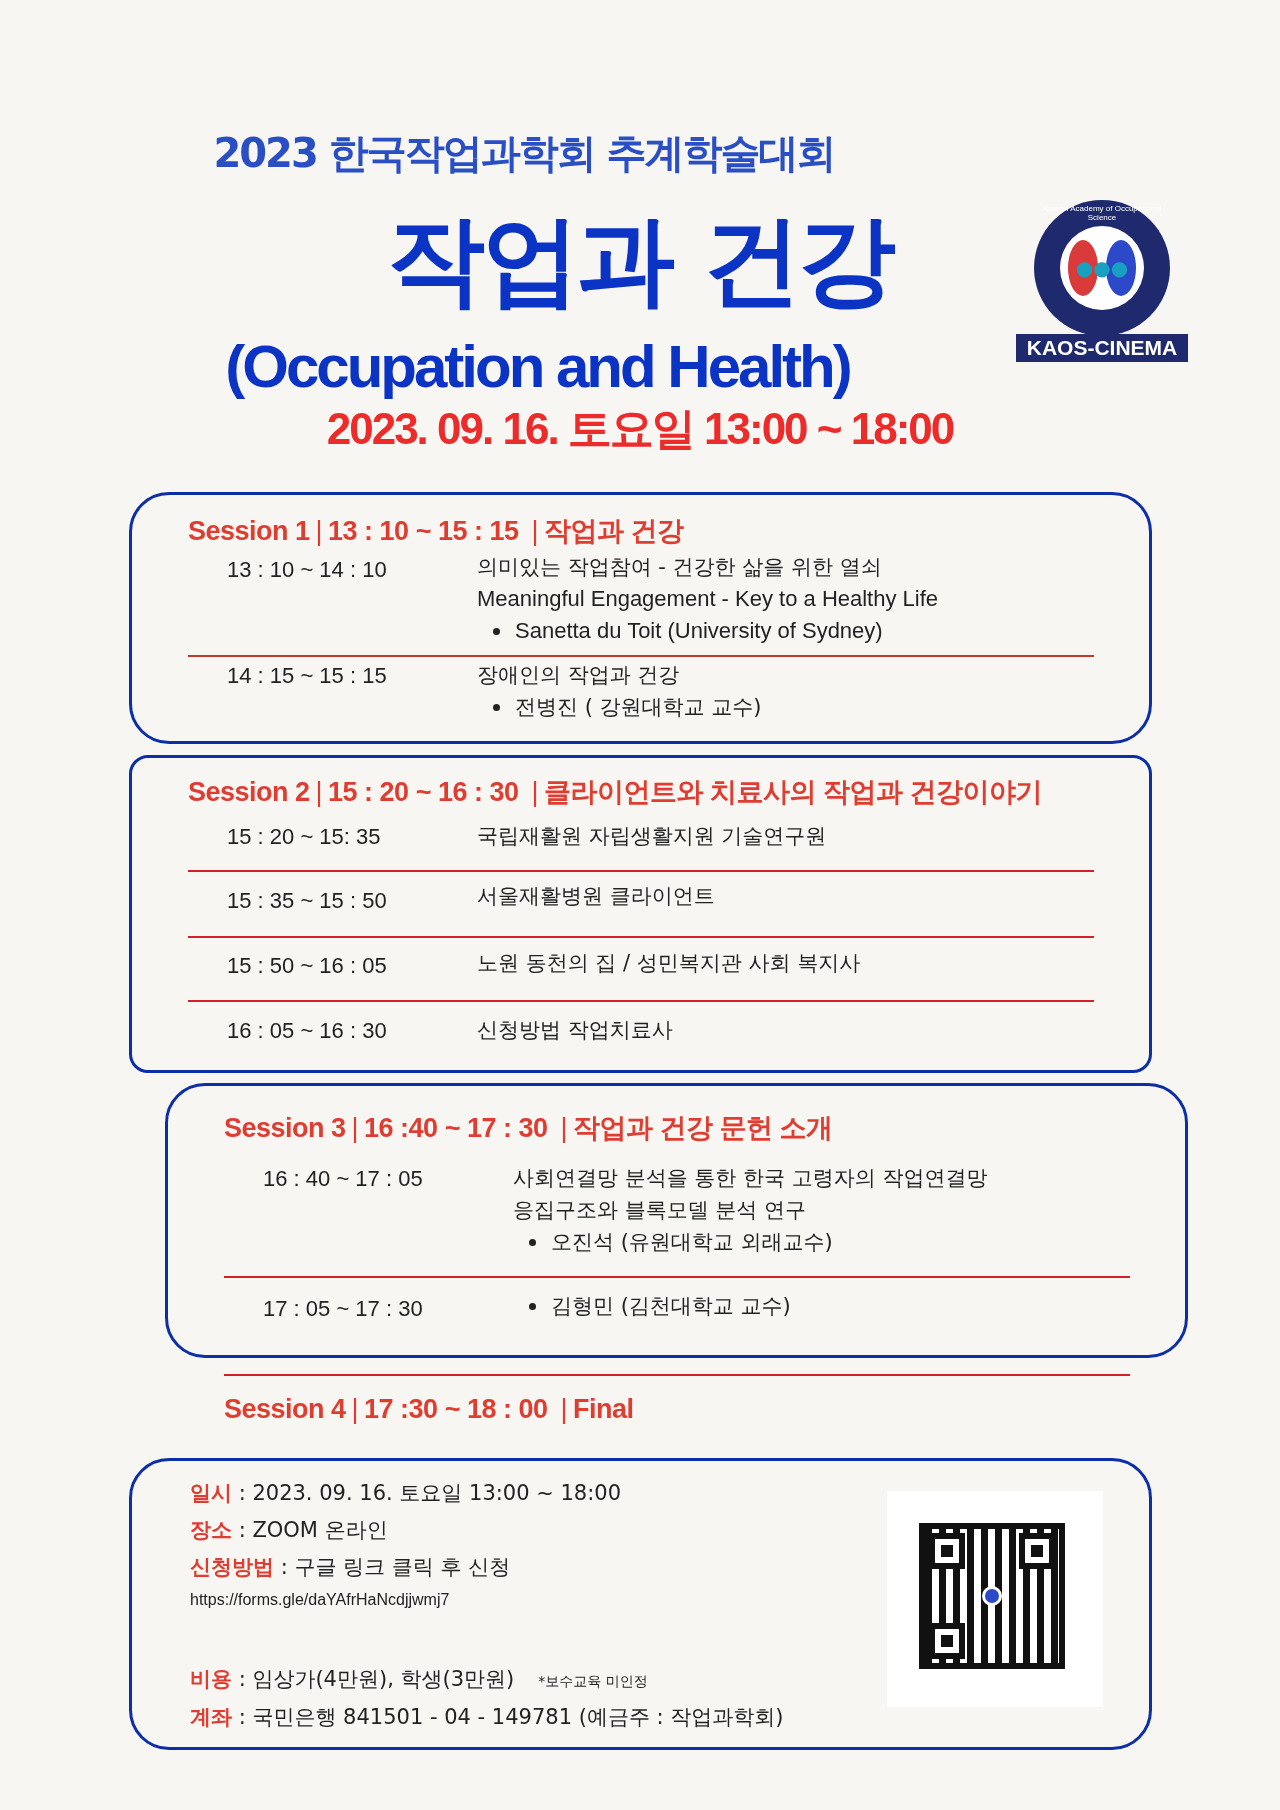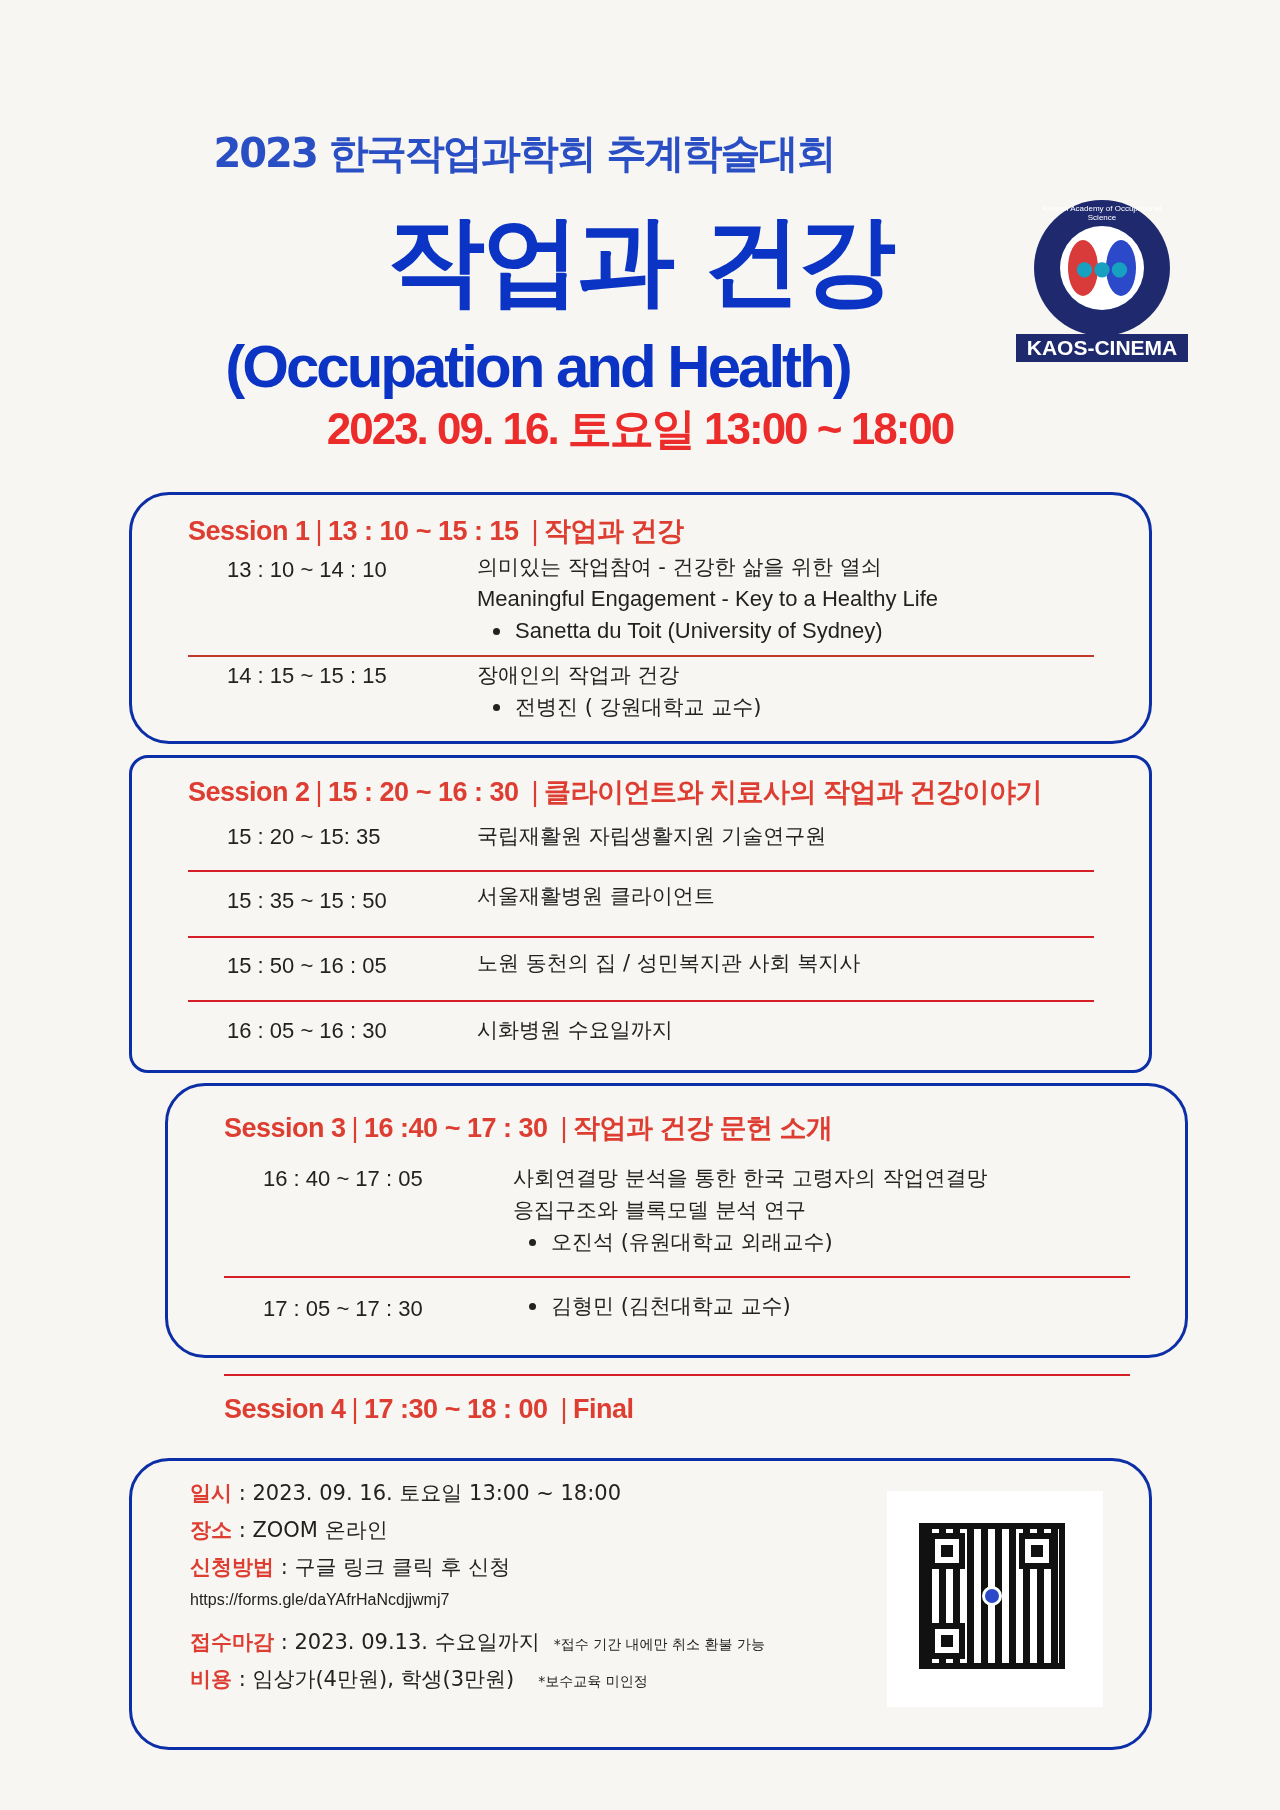--- a/index.html
+++ b/index.html
@@ -148,21 +148,21 @@
     <div class="desc" style="top:-8px;">서울재활병원 클라이언트</div>
   </div>
   <div class="divider red" style="top:178px;"></div>
   <div class="row" style="top:195px;">
     <div class="time" style="top:0;">15 : 50 ~ 16 : 05</div>
     <div class="desc" style="top:-6px;">노원 동천의 집 / 성민복지관 사회 복지사</div>
   </div>
   <div class="divider red" style="top:242px;"></div>
   <div class="row" style="top:260px;">
     <div class="time" style="top:0;">16 : 05 ~ 16 : 30</div>
-    <div class="desc" style="top:-4px;">시화병원 수요일까지</div>
+    <div class="desc" style="top:-4px;">신청방법 작업치료사</div>
   </div>
 </div>
 
 <div class="box" style="top:1083px; height:275px;margin-left:36px;">
   <div class="s-head" style="top:24px;">
     <span>Session 3</span><span class="sep">|</span><span>16 :40 ~ 17 : 30</span><span class="sep">&nbsp;|</span><span>작업과 건강 문헌 소개</span>
   </div>
   <div class="row" style="top:80px;">
     <div class="time" style="top:0;">16 : 40 ~ 17 : 05</div>
     <div class="desc" style="top:-4px;">
@@ -188,25 +188,25 @@
   <div class="info-line" style="top:18px;">
     <span class="k">일시</span><span> : 2023. 09. 16. 토요일 13:00 ~ 18:00</span>
   </div>
   <div class="info-line" style="top:55px;">
     <span class="k">장소</span><span> : ZOOM 온라인</span>
   </div>
   <div class="info-line" style="top:92px;">
     <span class="k">신청방법</span><span> : 구글 링크 클릭 후 신청</span>
   </div>
   <div class="info-line" style="top:130px; font-family:'Liberation Sans', sans-serif; font-size:16px;">https://forms.gle/daYAfrHaNcdjjwmj7</div>
-  <div class="info-line" style="top:167px;">
-    <span class="k">접수마감</span><span> : 2023. 09.13. 수요일까지</span><span class="note">*접수 기간 내에만 취소 환불 가능</span>
-  </div>
   <div class="info-line" style="top:204px;">
     <span class="k">비용</span><span> : 임상가(4만원), 학생(3만원)</span><span class="note" style="margin-left:24px;">*보수교육 미인정</span>
+  </div>
+  <div class="info-line" style="top:242px;">
+    <span class="k">계좌</span><span> : 국민은행 841501 - 04 - 149781 (예금주 : 작업과학회)</span>
   </div>
   <div class="qr-card">
     <div class="qr">
       <div class="qr-finder" style="left:4px; top:4px;"></div>
       <div class="qr-finder" style="right:4px; top:4px;"></div>
       <div class="qr-finder" style="left:4px; bottom:4px;"></div>
       <div class="qr-center"></div>
     </div>
   </div>
 </div>

